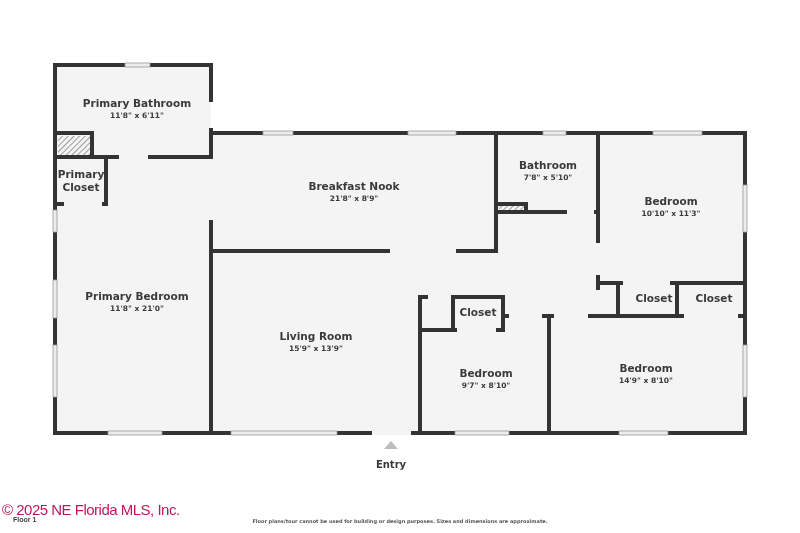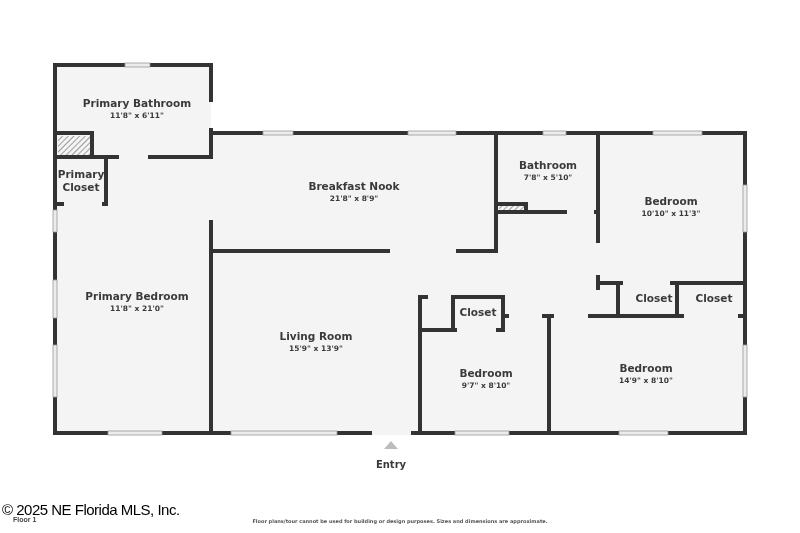--- a/index.html
+++ b/index.html
@@ -1,21 +1,21 @@
 <!DOCTYPE html>
 <html><head>
 <meta charset="utf-8">
 <style>
   html, body { margin:0; padding:0; background:#ffffff; }
   body { width:800px; height:533px; position:relative; overflow:hidden; font-family:"Liberation Sans", sans-serif; }
   #plan { position:absolute; left:0; top:0; }
   .room-name { font-family:"DejaVu Sans", sans-serif; font-weight:bold; font-size:10.5px; fill:#3a3a3a; text-anchor:middle; }
   .room-dim { font-family:"DejaVu Sans", sans-serif; font-weight:bold; font-size:7.5px; fill:#3a3a3a; text-anchor:middle; }
   .entry-label { font-family:"DejaVu Sans", sans-serif; font-weight:bold; font-size:10px; fill:#3a3a3a; text-anchor:middle; }
-  .wm { position:absolute; left:2px; top:501px; font-family:"Liberation Sans", sans-serif; font-size:15px; color:#000000; letter-spacing:-0.5px; white-space:nowrap; }
+  .wm { position:absolute; left:2px; top:501px; font-family:"Liberation Sans", sans-serif; font-size:15px; color:#be185d; letter-spacing:-0.5px; white-space:nowrap; }
   .floor { position:absolute; left:13px; top:516px; font-family:Liberation Sans, sans-serif; font-weight:bold; font-size:7px; color:#444; }
   .disclaimer { position:absolute; left:0; width:800px; top:518px; text-align:center; font-family:"DejaVu Sans", sans-serif; font-size:5px; font-weight:bold; color:#555; }
 </style>
 </head>
 <body>
 
 <svg id="plan" width="800" height="533" viewBox="0 0 800 533">
   <defs>
     <pattern id="hatch" width="4" height="4" patternUnits="userSpaceOnUse" patternTransform="rotate(45)">
       <rect width="4" height="4" fill="#f4f4f4"></rect>

